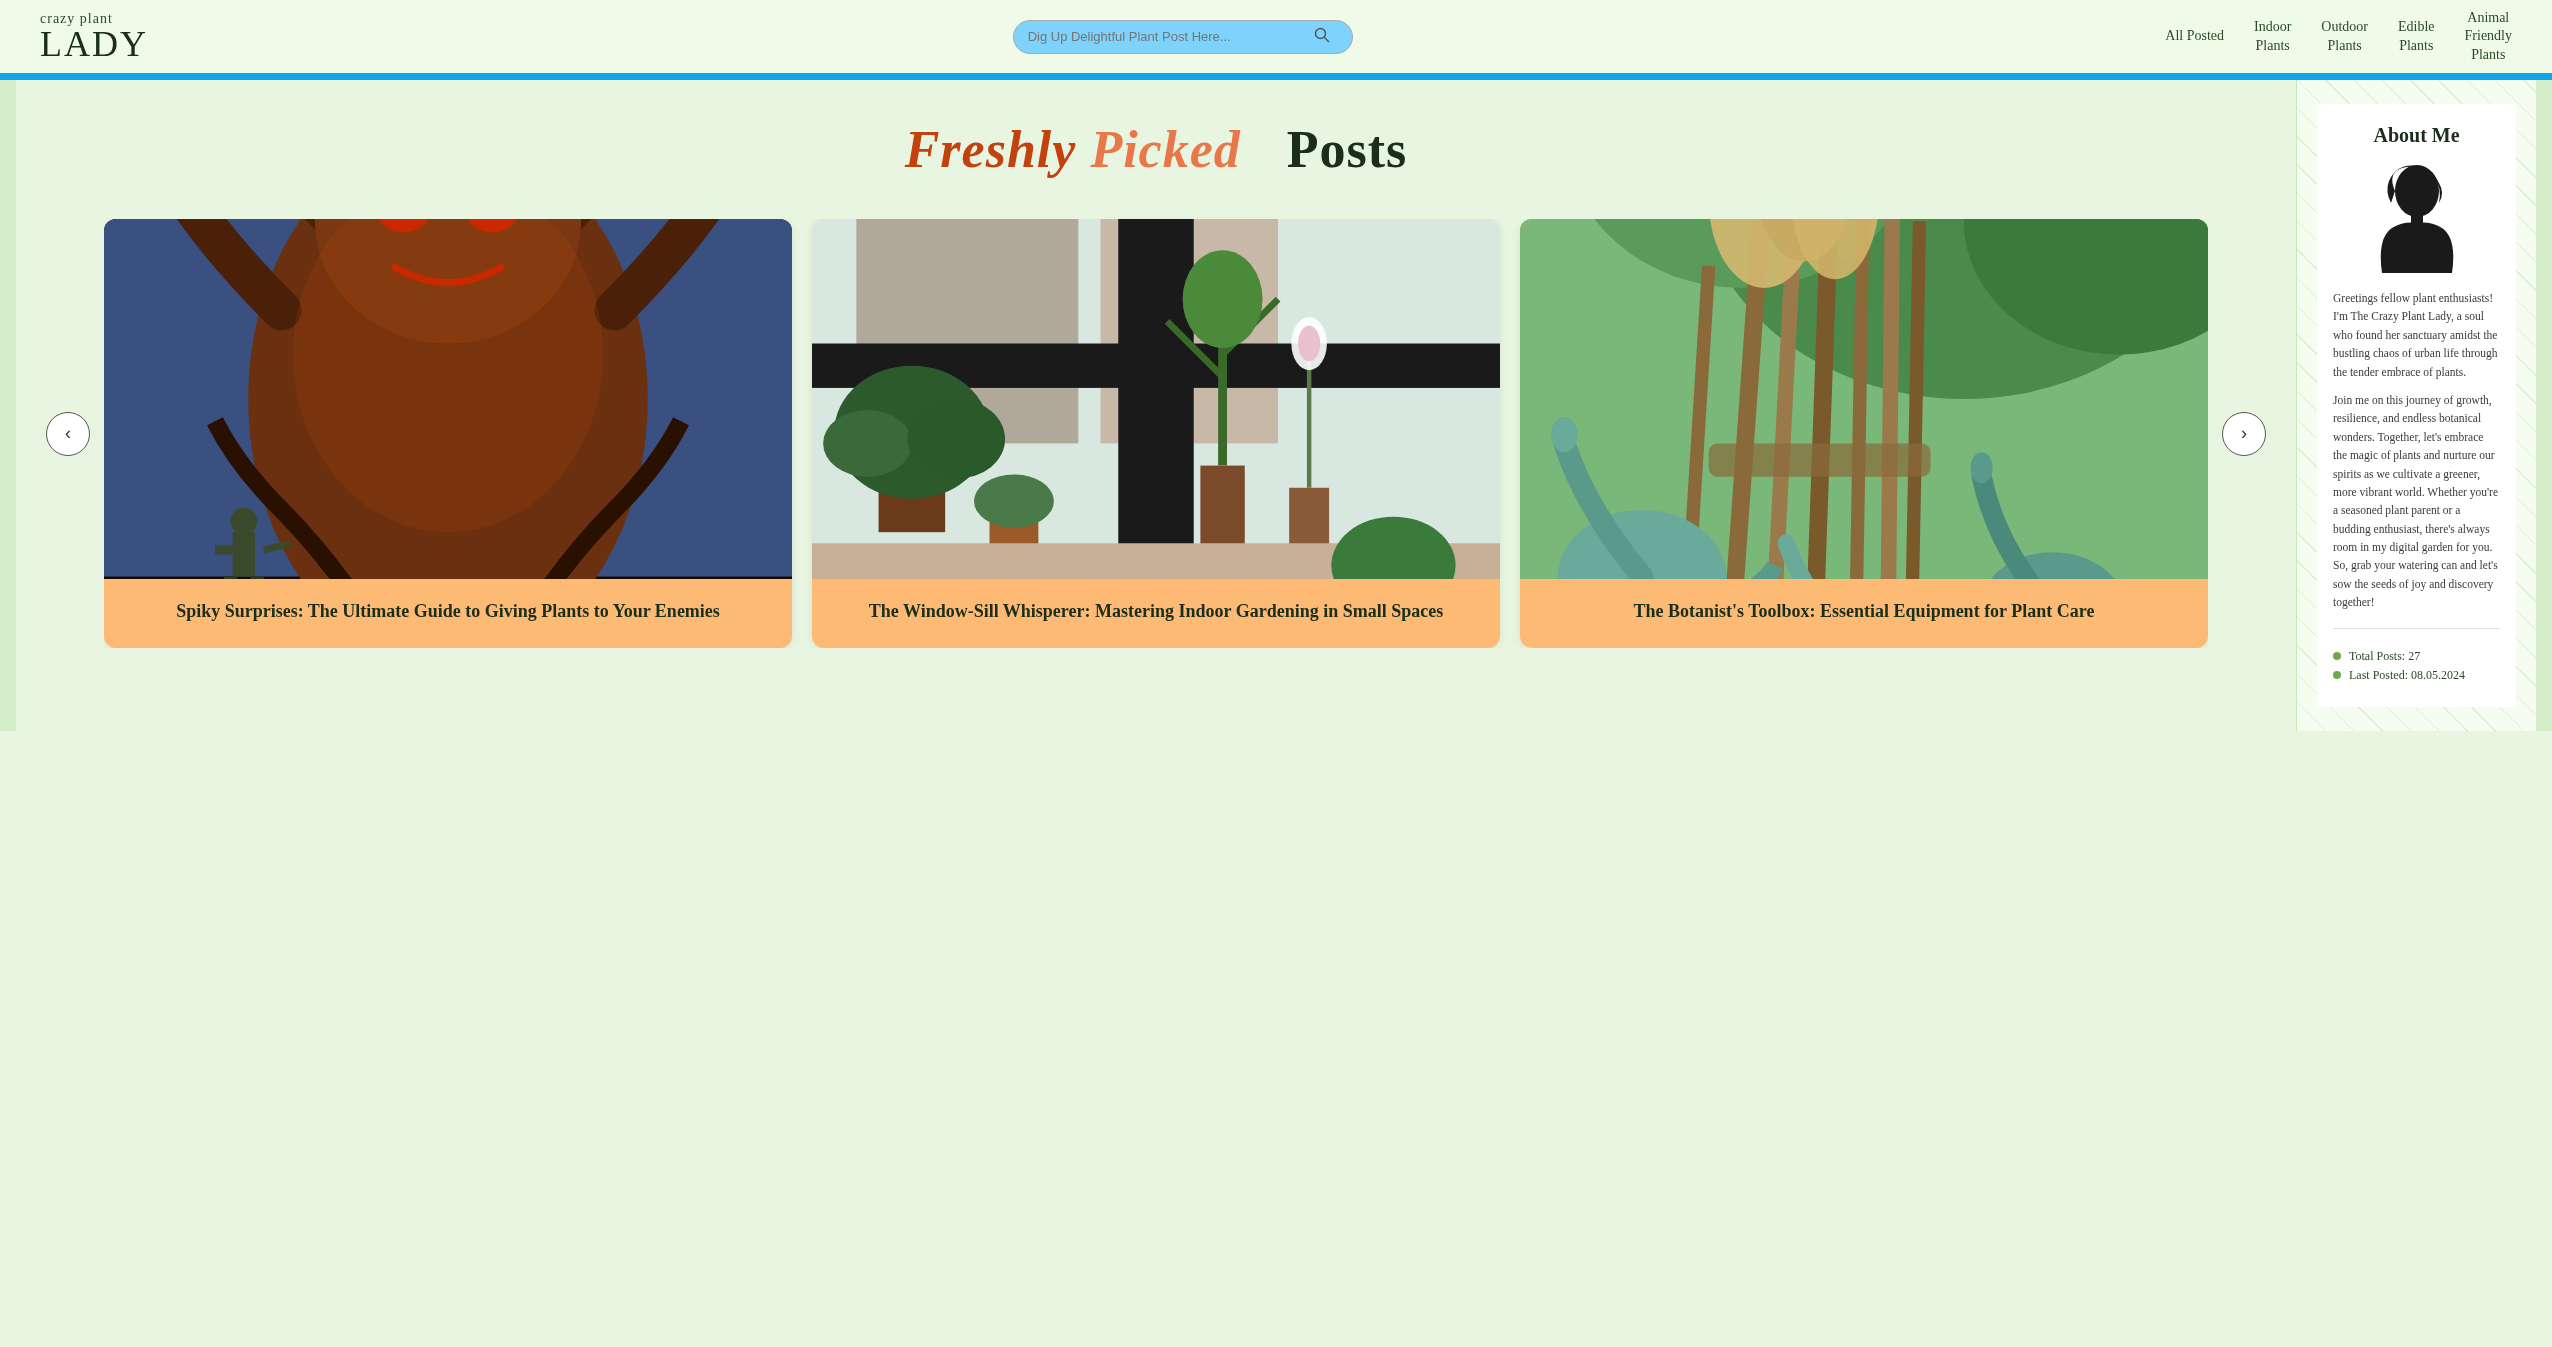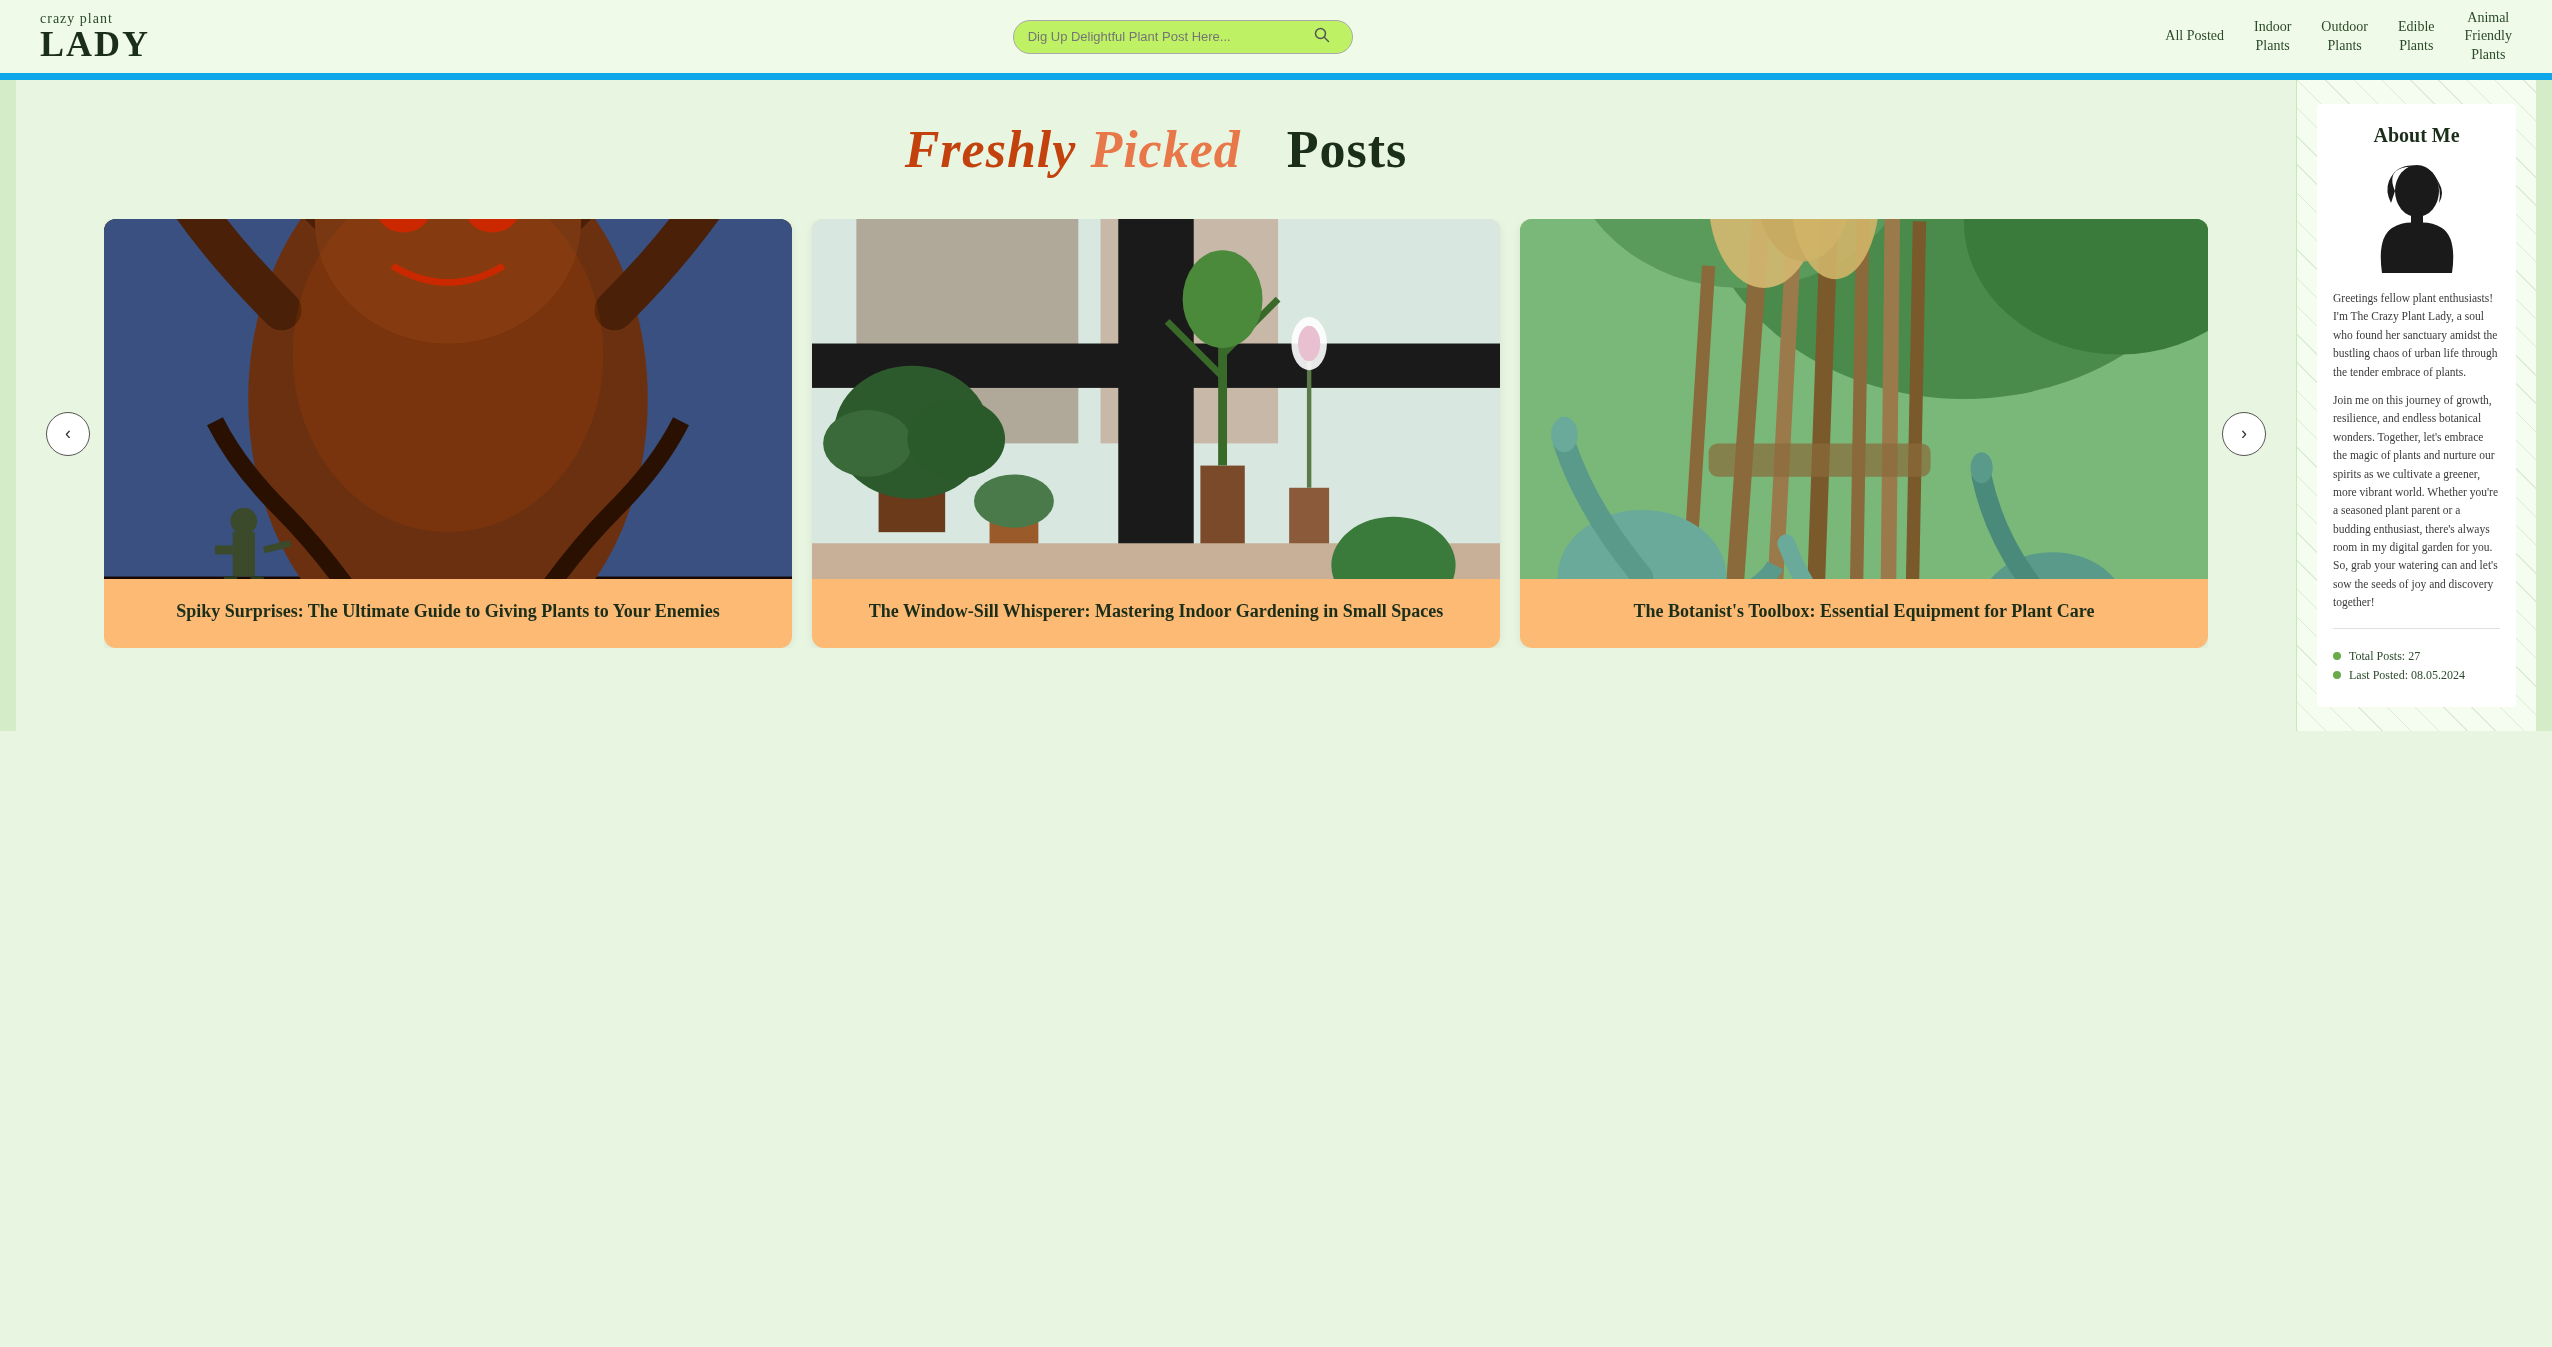--- a/index.html
+++ b/index.html
@@ -29,35 +29,35 @@
     .logo-top {
       font-family: Georgia, serif;
       font-size: 14px;
       font-weight: normal;
       color: #2a4a2a;
       letter-spacing: 1px;
     }
     .logo-bottom {
       font-family: Georgia, serif;
       font-size: 36px;
-      font-weight: bold;
+      font-weight: normal;
       color: #1a2e1a;
       letter-spacing: 2px;
     }
     .search-area {
       flex: 1;
       display: flex;
       justify-content: center;
     }
     .search-box {
       display: flex;
       align-items: center;
       border: 1px solid #aaa;
       border-radius: 20px;
-      background: #bef264;
+      background: #7dd3fc;
       padding: 6px 14px;
       width: 340px;
     }
     .search-box input {
       border: none;
       outline: none;
       font-size: 13px;
       color: #555;
       width: 280px;
       background: transparent;

